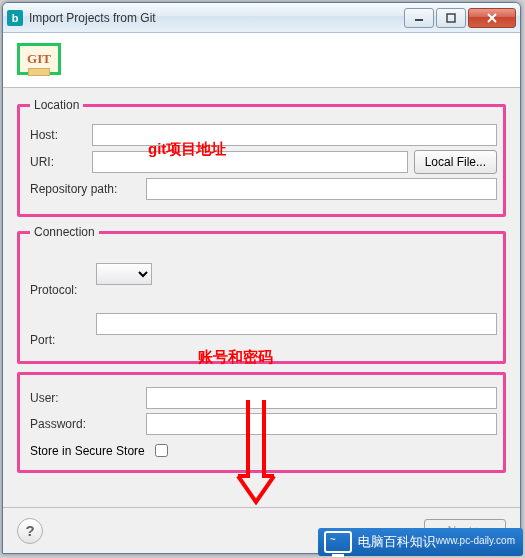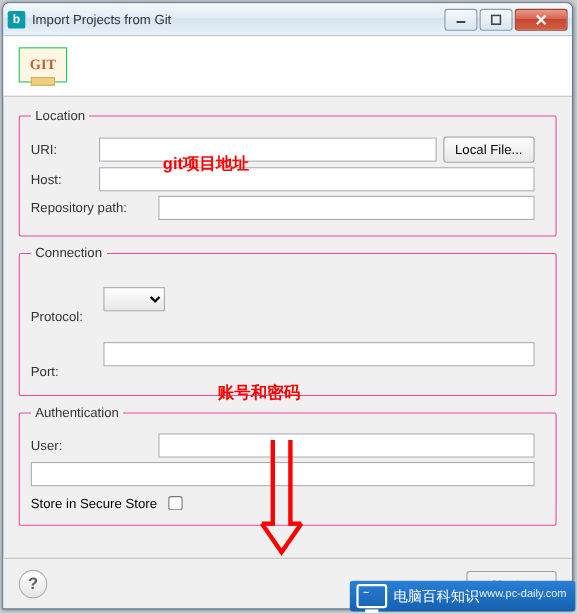--- a/index.html
+++ b/index.html
@@ -66,45 +66,45 @@
     border-bottom: 1px solid #c0c0c0;
     padding: 10px 14px 12px 14px;
     display: flex;
     align-items: flex-start;
   }
   .header-left { flex: 1; }
   .header-title { font-size: 13px; font-weight: bold; margin-bottom: 4px; }
   .header-desc { font-size: 12px; color: #333; padding-left: 10px; }
   .git-badge {
     width: 44px; height: 32px;
-    border: 1px solid #22c55e;
+    border: 3px solid #22c55e;
     background: #fdf6e3;
     display: flex; align-items: center; justify-content: center;
     font-size: 13px; font-weight: bold;
     color: #c06030;
     font-family: Georgia, serif;
     position: relative;
   }
   .git-badge::after {
     content: "";
     position: absolute;
     bottom: -4px; left: 50%;
     transform: translateX(-50%);
     width: 20px; height: 6px;
     background: #f0d080;
     border: 1px solid #d0b060;
   }
   .body {
     padding: 10px 14px;
   }
   fieldset {
-    border: 1px solid #ec4899;
+    border: 3px solid #ec4899;
     border-radius: 2px;
     margin: 0 0 8px 0;
-    padding: 8px 19px 10px 10px;
+    padding: 8px 6px 10px 10px;
   }
   legend { color: #333; padding: 0 4px; font-size: 12px; }
   .row {
     display: flex;
     align-items: center;
     margin: 4px 0;
     gap: 6px;
   }
   .row label {
     width: 110px;
@@ -251,27 +251,27 @@
 
   <div class="header">
     <div class="git-badge">GIT</div>
   </div>
 
   <div class="body">
 
     <fieldset>
       <legend>Location</legend>
       <div class="row short-label">
+        <label>Host:</label>
+        <input type="text" value="" style="">
+      </div>
+      <div class="row short-label">
         <label>URI:</label>
         <input type="text" value="" style="">
         <button class="btn">Local File...</button>
-      </div>
-      <div class="row short-label">
-        <label>Host:</label>
-        <input type="text" value="" style="">
       </div>
       <div class="row">
         <label>Repository path:</label>
         <input type="text" value="" style="">
       </div>
     </fieldset>
 
     <fieldset>
       <legend>Connection</legend>
       <div class="row conn-label">
@@ -280,26 +280,26 @@
           <option></option>
         </select>
       </div>
       <div class="row conn-label">
         <label>Port:</label>
         <input type="text" class="port-input" value="" style="">
       </div>
     </fieldset>
 
     <fieldset>
-      <legend>Authentication</legend>
       <div class="row">
         <label style="width:110px">User:</label>
         <input type="text" value="" style="">
       </div>
       <div class="row">
+        <label style="width:110px">Password:</label>
         <input type="password" value="" style="">
       </div>
       <div class="checkbox-row">
         <span>Store in Secure Store</span>
         <input type="checkbox" style="">
       </div>
     </fieldset>
 
   </div>
 

